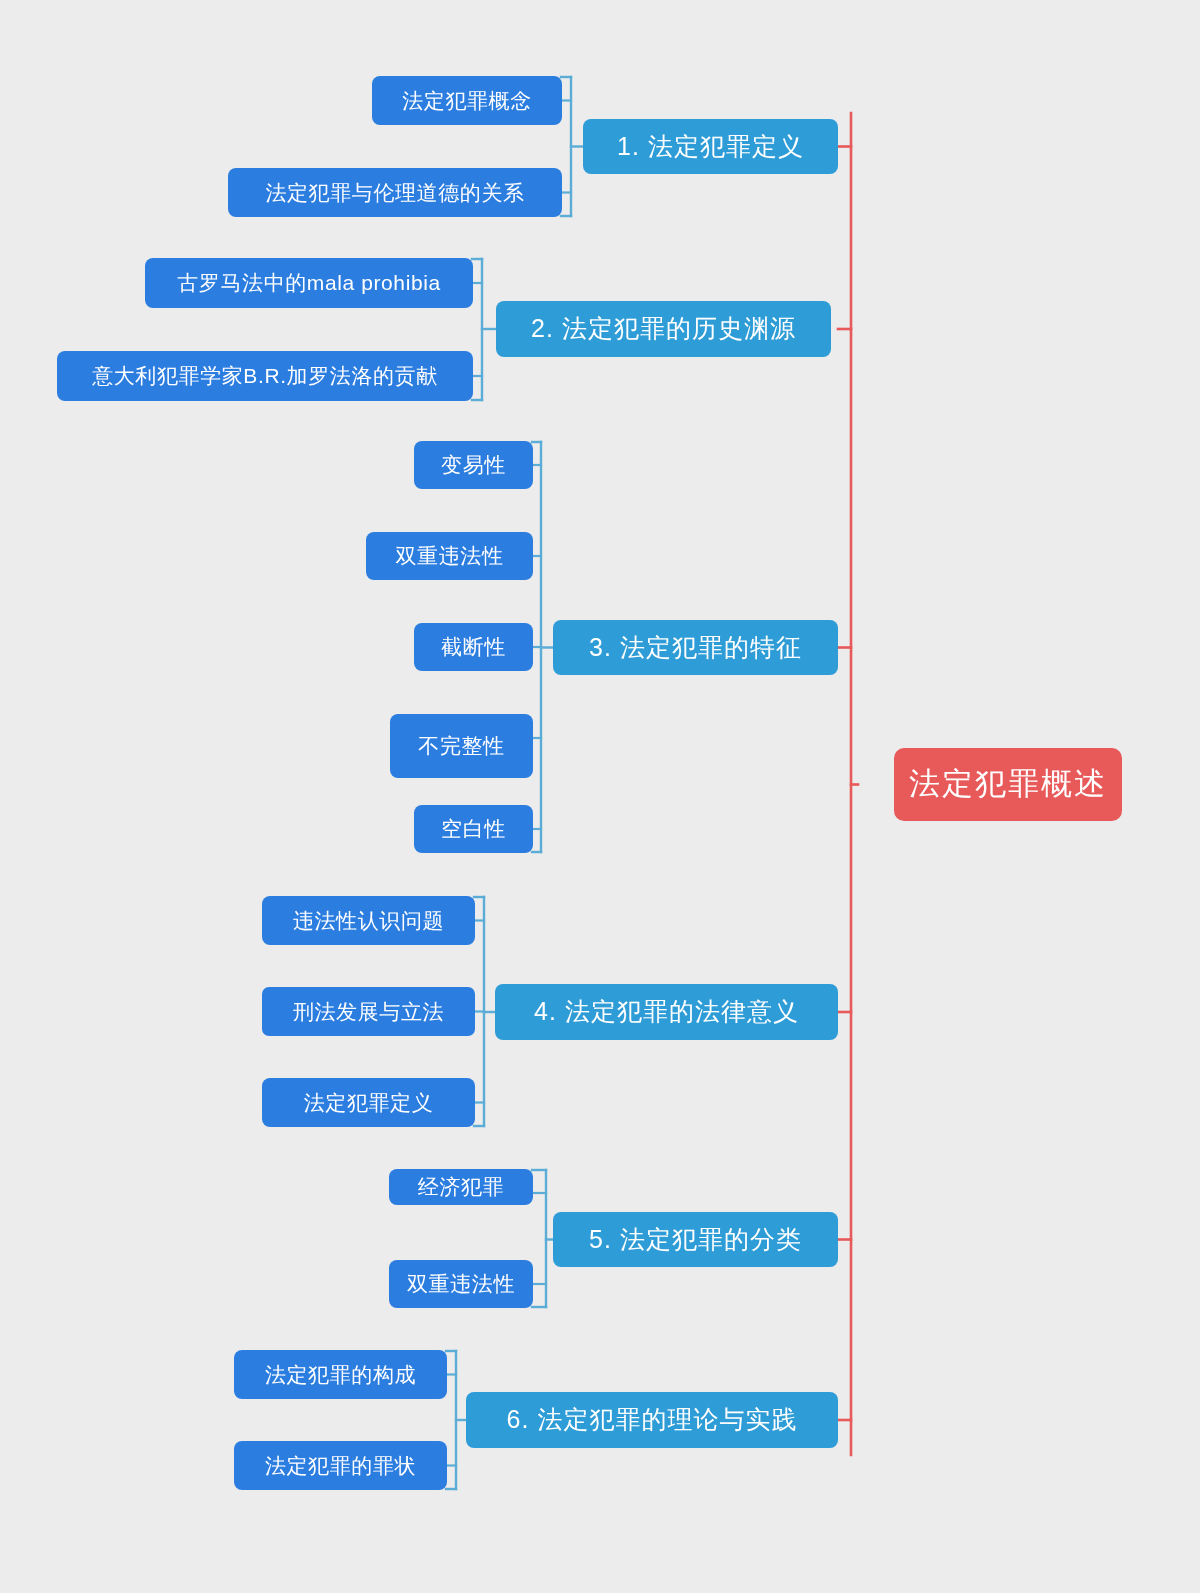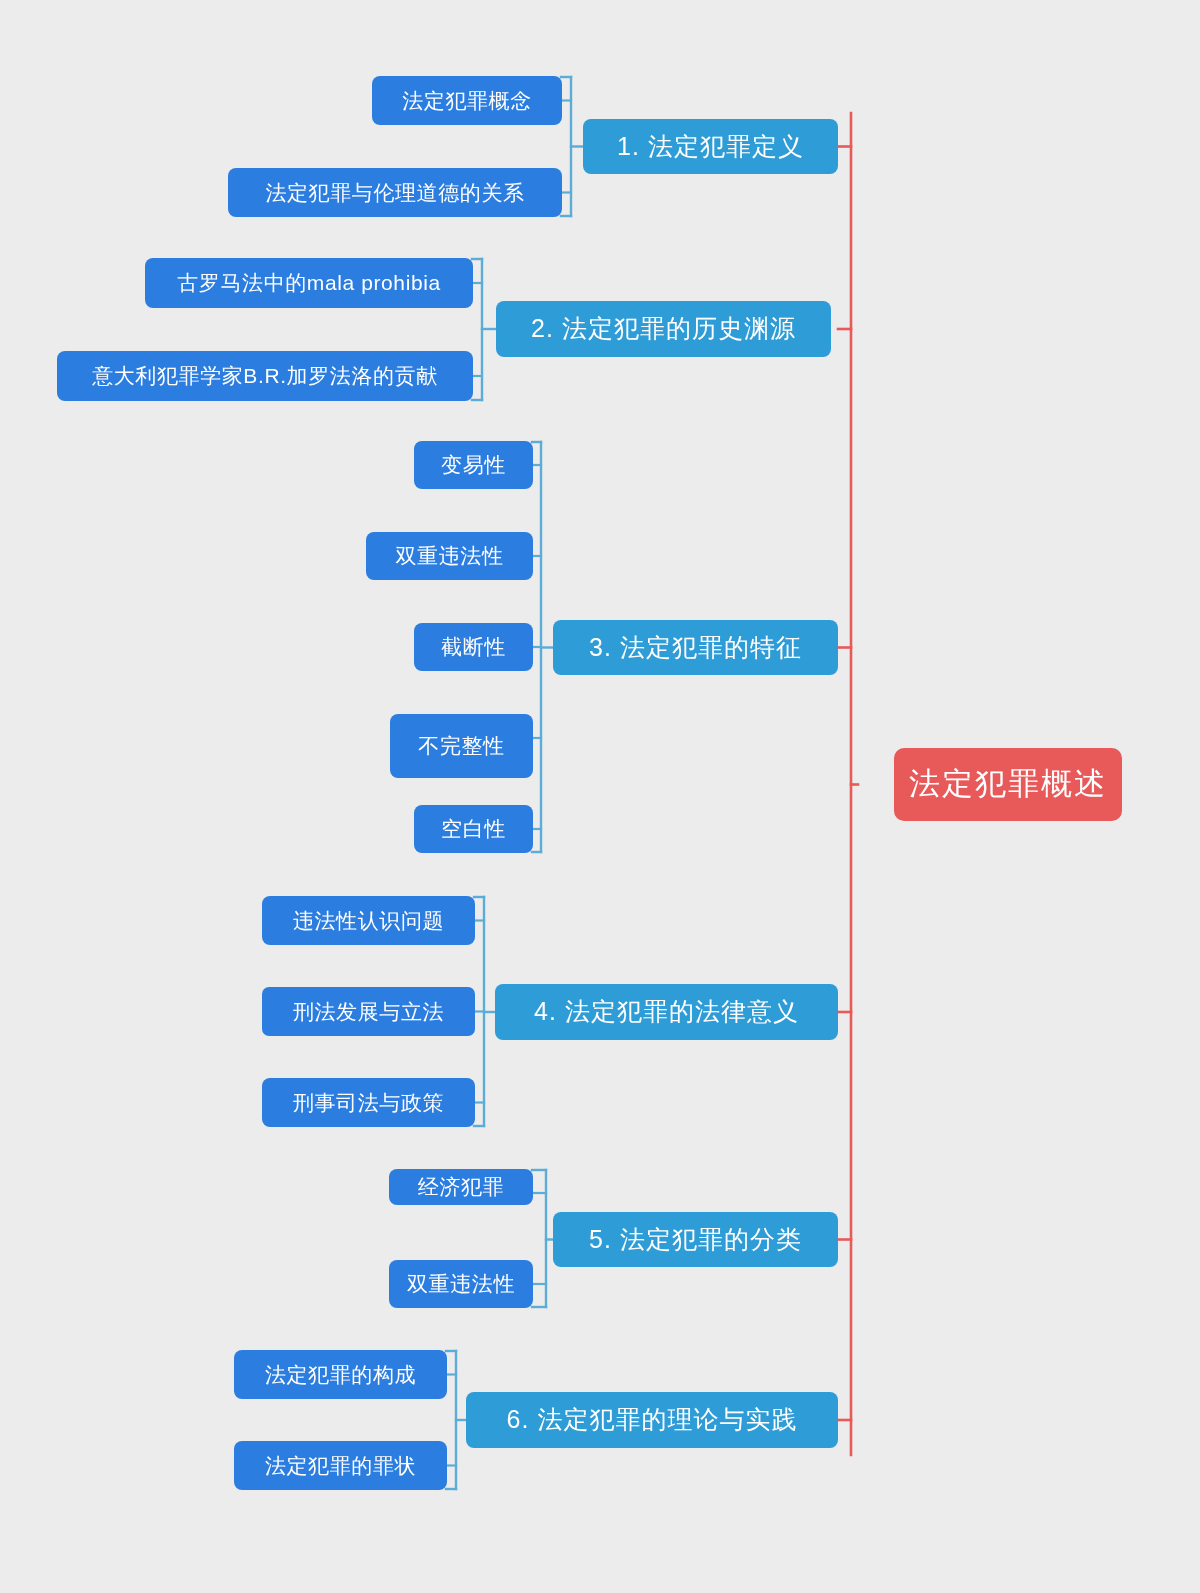--- a/index.html
+++ b/index.html
@@ -154,21 +154,21 @@
       <div class="node level1" style="left: 495px; top: 984px; width: 343px; height: 56px;">
         <span>4. 法定犯罪的法律意义</span>
       </div>
       <div class="node leaf" style="left: 262px; top: 896px; width: 213px; height: 49px;">
         <span>违法性认识问题</span>
       </div>
       <div class="node leaf" style="left: 262px; top: 987px; width: 213px; height: 49px; border-radius: 7px;">
         <span>刑法发展与立法</span>
       </div>
       <div class="node leaf" style="left: 262px; top: 1078px; width: 213px; height: 49px;">
-        <span>刑事司法与政策</span>
+        <span>法定犯罪定义</span>
       </div>
       <div class="node level1" style="left: 553px; top: 1212px; width: 285px; height: 55px;">
         <span>5. 法定犯罪的分类</span>
       </div>
       <div class="node leaf" style="left: 389px; top: 1169px; width: 144px; height: 36px;">
         <span>经济犯罪</span>
       </div>
       <div class="node leaf" style="left: 389px; top: 1260px; width: 144px; height: 48px;">
         <span>双重违法性</span>
       </div>

